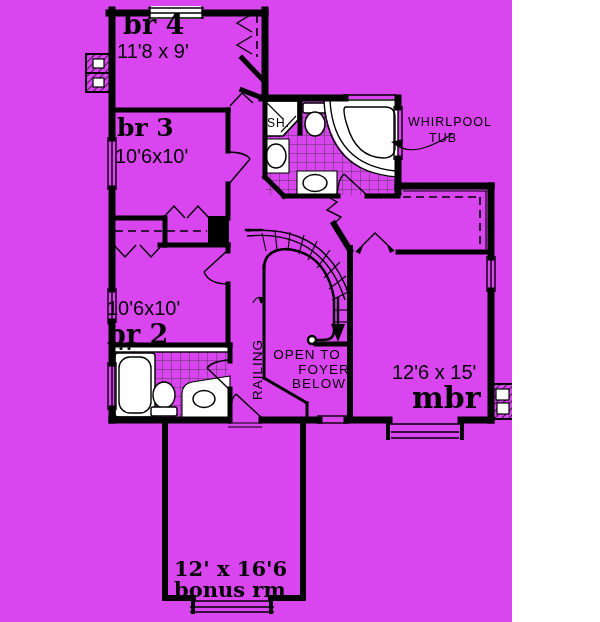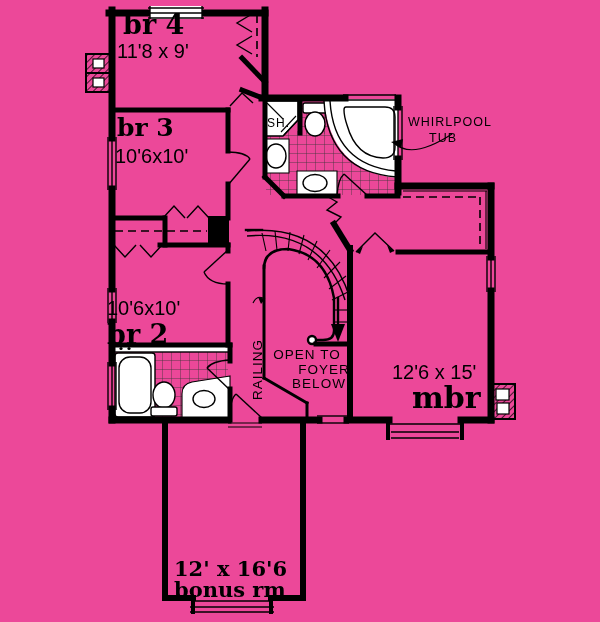--- a/index.html
+++ b/index.html
@@ -1,16 +1,16 @@
 <!DOCTYPE html>
 <html><head>
 <meta charset="utf-8">
 <style>
   html,body{margin:0;padding:0;background:#ffffff;}
-  .canvas{position:relative;width:600px;height:622px;background:#ec4899;overflow:hidden;}
+  .canvas{position:relative;width:512px;height:622px;background:#d946ef;overflow:hidden;}
   svg{display:block;}
   .wall{stroke:#000;stroke-width:7;fill:none;stroke-linecap:square;}
   .wall6{stroke:#000;stroke-width:6;fill:none;stroke-linecap:square;}
   .iwall{stroke:#000;stroke-width:5;fill:none;stroke-linecap:square;}
   .wall4{stroke:#000;stroke-width:4;fill:none;stroke-linecap:square;}
   .med{stroke:#000;stroke-width:2.4;fill:none;stroke-linecap:square;}
   .rail{stroke:#000;stroke-width:3;fill:none;stroke-linecap:square;}
   .thin{stroke:#000;stroke-width:1.4;fill:none;}
   .hair{stroke:#000;stroke-width:1.1;fill:none;}
   .dash{stroke:#000;stroke-width:1.6;fill:none;stroke-dasharray:8 5;}

